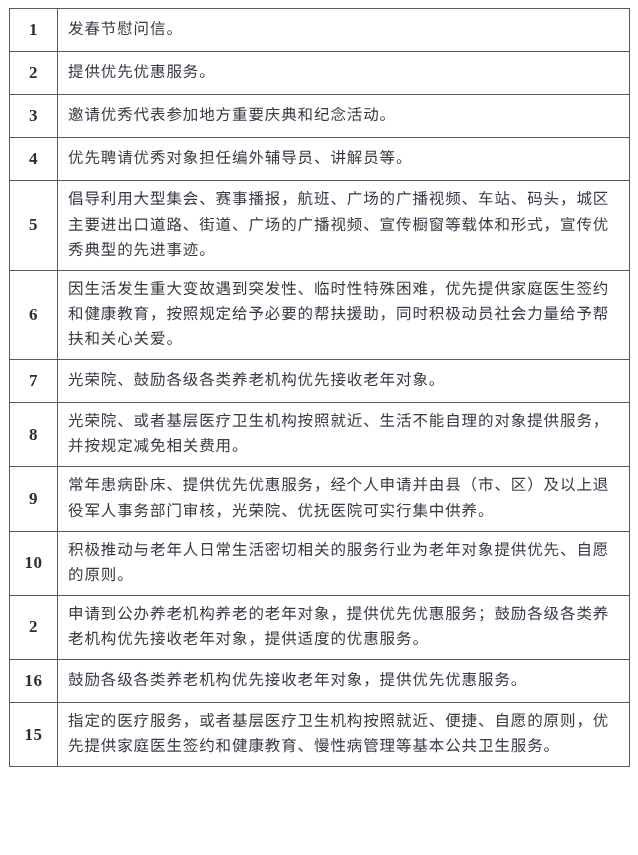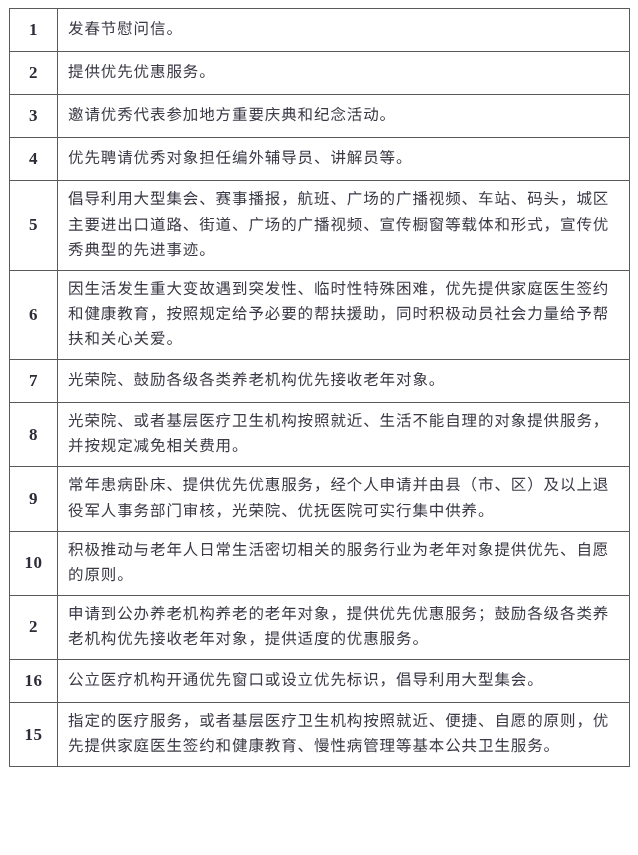--- a/index.html
+++ b/index.html
@@ -117,21 +117,21 @@
         <tr class="table-row row-tall">
           <td class="cell-index">10</td>
           <td class="cell-text">积极推动与老年人日常生活密切相关的服务行业为老年对象提供优先、自愿的原则。</td>
         </tr>
         <tr class="table-row row-tall">
           <td class="cell-index">2</td>
           <td class="cell-text">申请到公办养老机构养老的老年对象，提供优先优惠服务；鼓励各级各类养老机构优先接收老年对象，提供适度的优惠服务。</td>
         </tr>
         <tr class="table-row row-short">
           <td class="cell-index">16</td>
-          <td class="cell-text">公立医疗机构开通优先窗口或设立优先标识，倡导利用大型集会。</td>
+          <td class="cell-text">鼓励各级各类养老机构优先接收老年对象，提供优先优惠服务。</td>
         </tr>
         <tr class="table-row row-tall">
           <td class="cell-index">15</td>
           <td class="cell-text">指定的医疗服务，或者基层医疗卫生机构按照就近、便捷、自愿的原则，优先提供家庭医生签约和健康教育、慢性病管理等基本公共卫生服务。</td>
         </tr>
       </tbody>
   </table>
 </div>
 
 </body></html>

